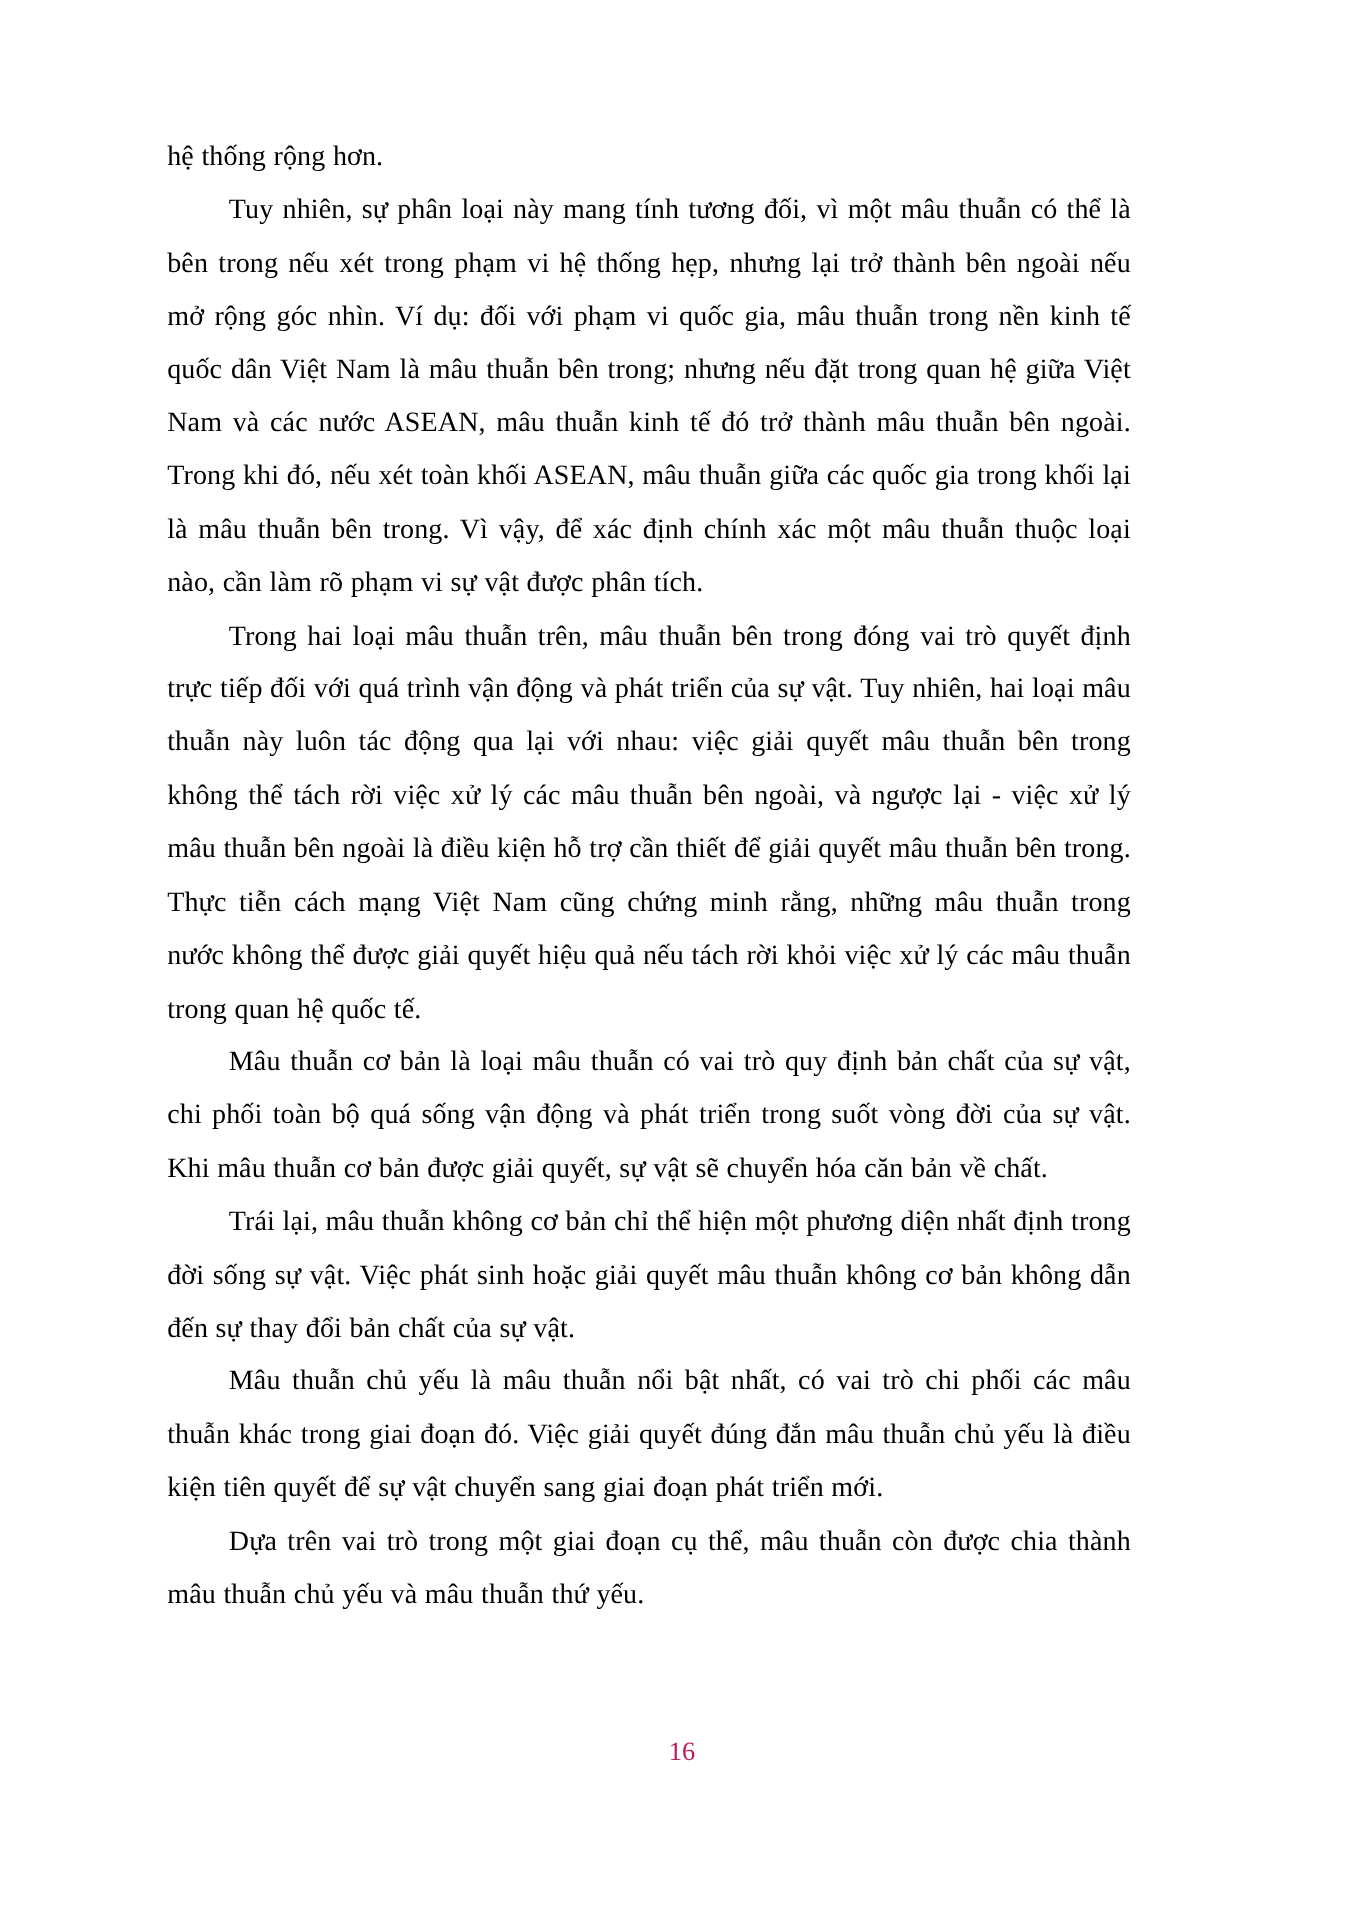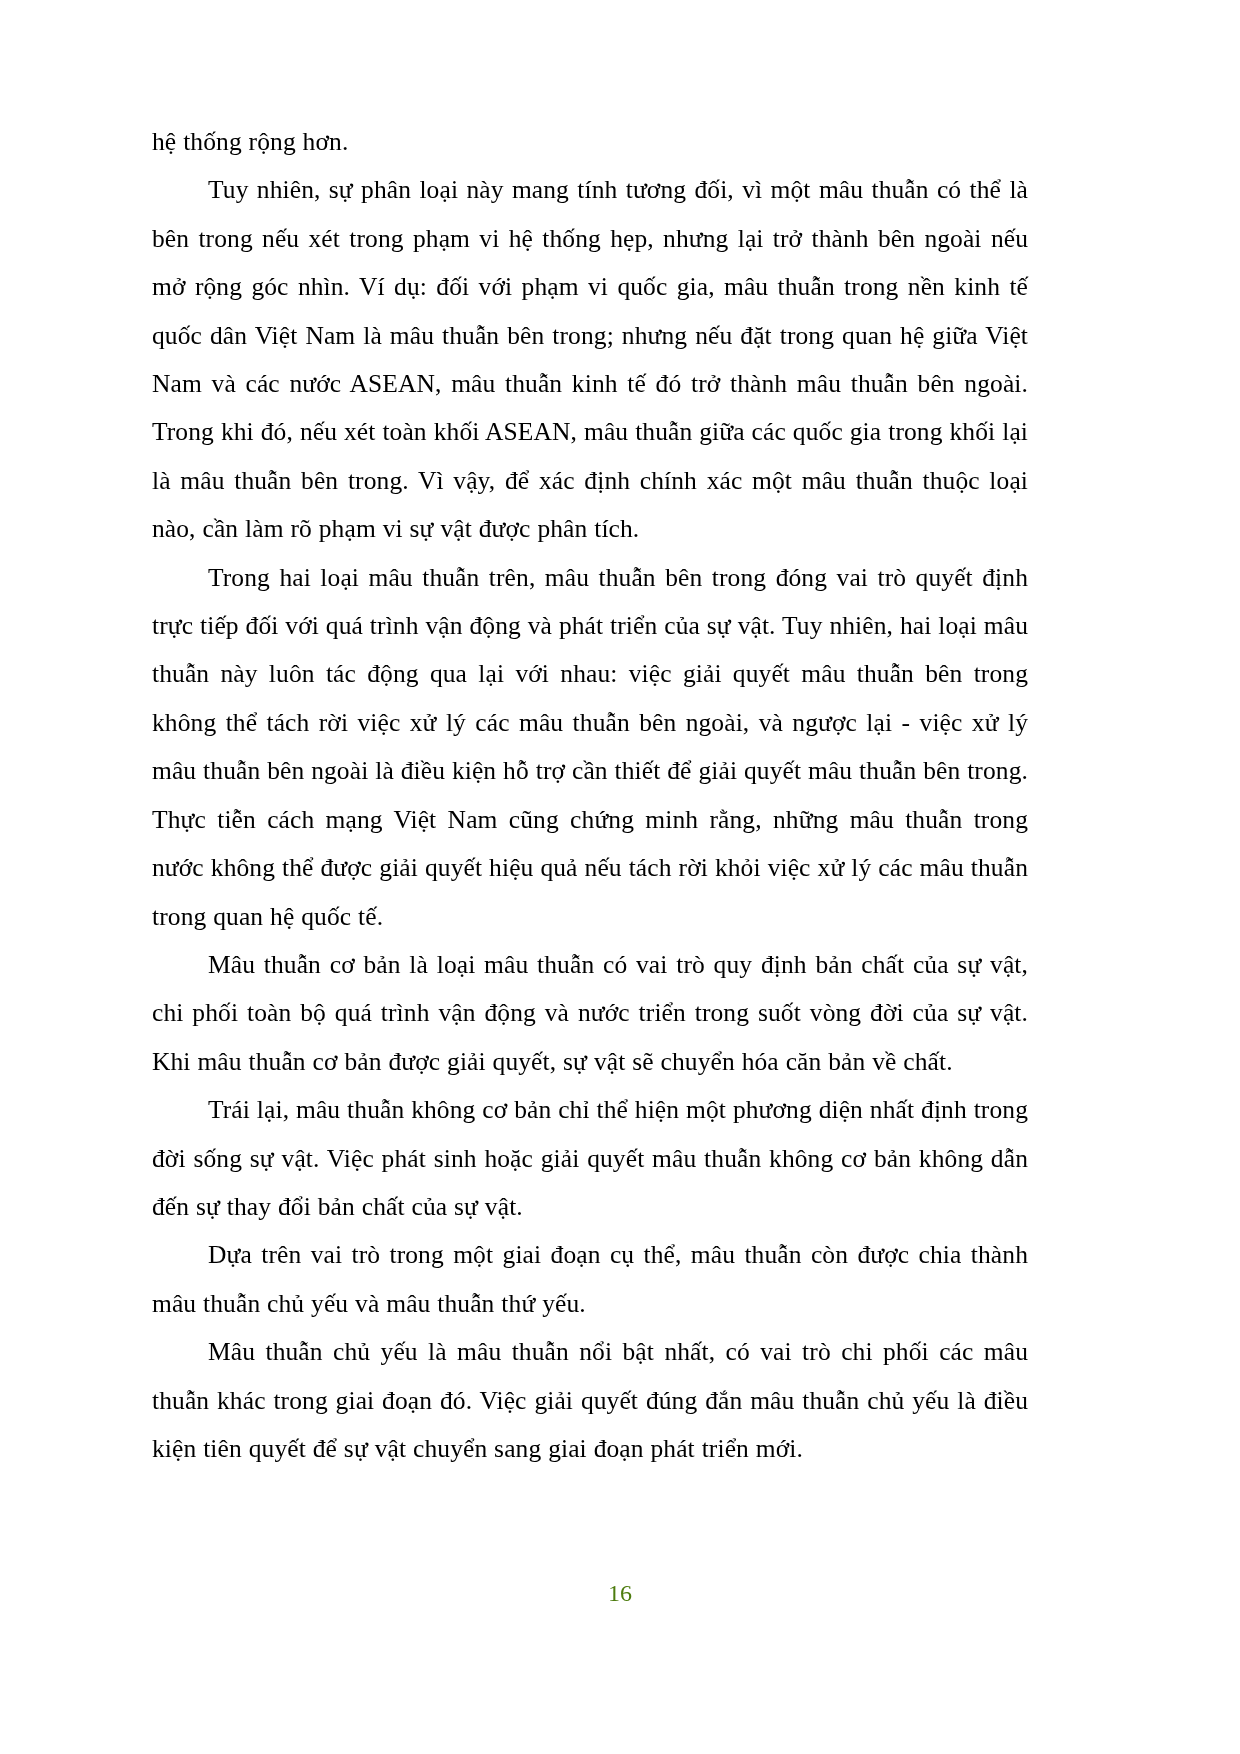--- a/index.html
+++ b/index.html
@@ -39,33 +39,33 @@
     text-indent: 56px;
   }
   .page-number {
     position: absolute;
     left: 0;
     right: 0;
     top: 1580px;
     text-align: center;
     font-family: "Liberation Serif", "DejaVu Serif", serif;
     font-size: 24px;
-    color: #4d7c0f;
+    color: #be185d;
   }
 </style>
 </head>
 <body>
 
 <div class="page">
 
   <div class="content">
     <p class="para">hệ thống rộng hơn.</p>
     <p class="para indent">Tuy nhiên, sự phân loại này mang tính tương đối, vì một mâu thuẫn có thể là bên trong nếu xét trong phạm vi hệ thống hẹp, nhưng lại trở thành bên ngoài nếu mở rộng góc nhìn. Ví dụ: đối với phạm vi quốc gia, mâu thuẫn trong nền kinh tế quốc dân Việt Nam là mâu thuẫn bên trong; nhưng nếu đặt trong quan hệ giữa Việt Nam và các nước ASEAN, mâu thuẫn kinh tế đó trở thành mâu thuẫn bên ngoài. Trong khi đó, nếu xét toàn khối ASEAN, mâu thuẫn giữa các quốc gia trong khối lại là mâu thuẫn bên trong. Vì vậy, để xác định chính xác một mâu thuẫn thuộc loại nào, cần làm rõ phạm vi sự vật được phân tích.</p>
     <p class="para indent">Trong hai loại mâu thuẫn trên, mâu thuẫn bên trong đóng vai trò quyết định trực tiếp đối với quá trình vận động và phát triển của sự vật. Tuy nhiên, hai loại mâu thuẫn này luôn tác động qua lại với nhau: việc giải quyết mâu thuẫn bên trong không thể tách rời việc xử lý các mâu thuẫn bên ngoài, và ngược lại - việc xử lý mâu thuẫn bên ngoài là điều kiện hỗ trợ cần thiết để giải quyết mâu thuẫn bên trong. Thực tiễn cách mạng Việt Nam cũng chứng minh rằng, những mâu thuẫn trong nước không thể được giải quyết hiệu quả nếu tách rời khỏi việc xử lý các mâu thuẫn trong quan hệ quốc tế.</p>
-    <p class="para indent">Mâu thuẫn cơ bản là loại mâu thuẫn có vai trò quy định bản chất của sự vật, chi phối toàn bộ quá trình vận động và nước triển trong suốt vòng đời của sự vật. Khi mâu thuẫn cơ bản được giải quyết, sự vật sẽ chuyển hóa căn bản về chất.</p>
+    <p class="para indent">Mâu thuẫn cơ bản là loại mâu thuẫn có vai trò quy định bản chất của sự vật, chi phối toàn bộ quá sống vận động và phát triển trong suốt vòng đời của sự vật. Khi mâu thuẫn cơ bản được giải quyết, sự vật sẽ chuyển hóa căn bản về chất.</p>
     <p class="para indent">Trái lại, mâu thuẫn không cơ bản chỉ thể hiện một phương diện nhất định trong đời sống sự vật. Việc phát sinh hoặc giải quyết mâu thuẫn không cơ bản không dẫn đến sự thay đổi bản chất của sự vật.</p>
+    <p class="para indent">Mâu thuẫn chủ yếu là mâu thuẫn nổi bật nhất, có vai trò chi phối các mâu thuẫn khác trong giai đoạn đó. Việc giải quyết đúng đắn mâu thuẫn chủ yếu là điều kiện tiên quyết để sự vật chuyển sang giai đoạn phát triển mới.</p>
     <p class="para indent">Dựa trên vai trò trong một giai đoạn cụ thể, mâu thuẫn còn được chia thành mâu thuẫn chủ yếu và mâu thuẫn thứ yếu.</p>
-    <p class="para indent">Mâu thuẫn chủ yếu là mâu thuẫn nổi bật nhất, có vai trò chi phối các mâu thuẫn khác trong giai đoạn đó. Việc giải quyết đúng đắn mâu thuẫn chủ yếu là điều kiện tiên quyết để sự vật chuyển sang giai đoạn phát triển mới.</p>
   </div>
 
   <div class="page-number">16</div>
 
 </div>
 
 </body></html>

